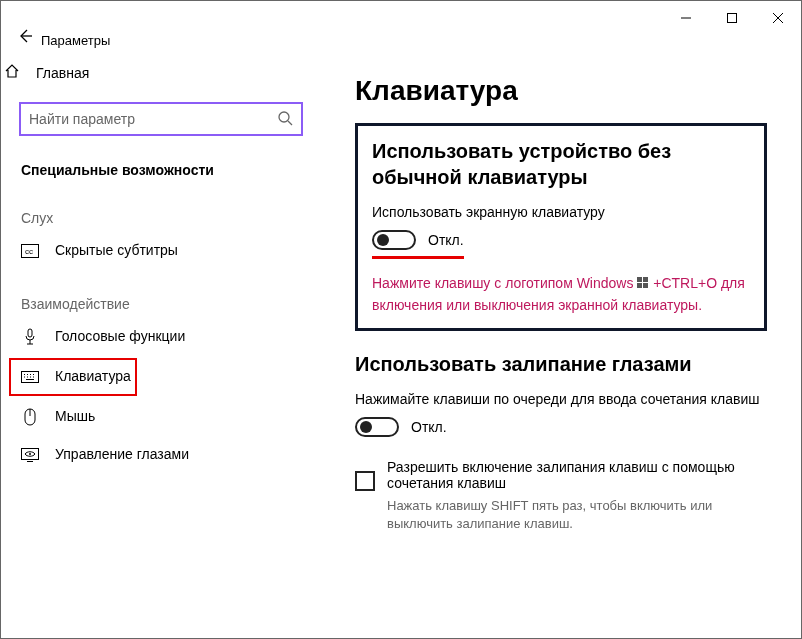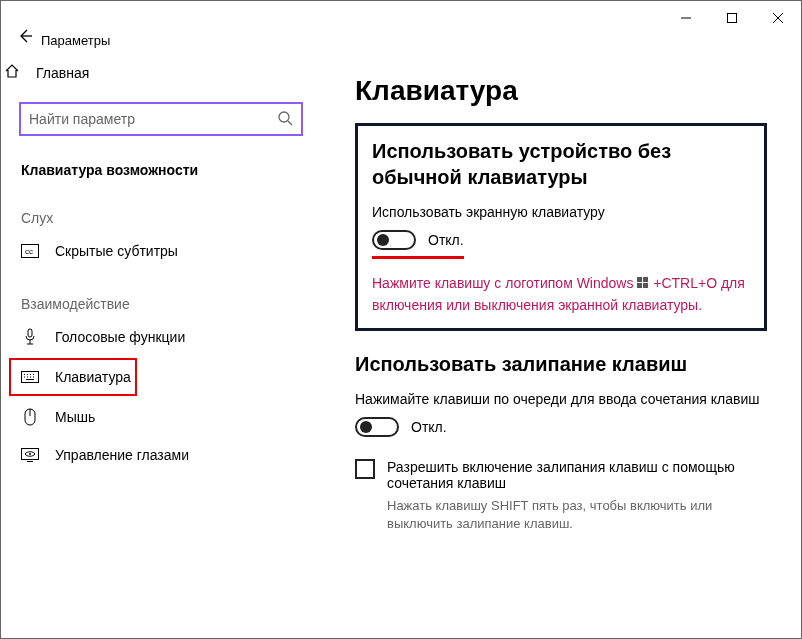--- a/index.html
+++ b/index.html
@@ -12,36 +12,36 @@
   .win-controls { display: flex; }
   .win-btn { width: 46px; height: 34px; display: flex; align-items: center; justify-content: center; cursor: pointer; }
   .win-btn svg { display: block; }
   .body { display: flex; height: calc(100% - 34px); }
   .sidebar { width: 320px; padding: 20px 0 0 0; }
   .home-row { display: flex; align-items: center; gap: 16px; padding: 8px 3px; cursor: pointer; font-size: 14px; }
   .search-wrap { margin: 12px 18px 18px 18px; }
   .search { display: flex; align-items: center; border: 2px solid #8b5cf6; height: 34px; padding: 0 8px; font-size: 14px; color: #666; justify-content: space-between; }
   .section-header { font-weight: 600; padding: 8px 20px 6px 20px; font-size: 14px; }
   .group-label { color: #666; padding: 26px 20px 6px 20px; font-size: 14px; }
-  .nav-item { display: flex; align-items: center; gap: 16px; padding: 10px 20px; cursor: pointer; font-size: 14px; }
+  .nav-item { display: flex; gap: 16px; padding: 10px 20px; cursor: pointer; font-size: 14px; }
   .nav-item .icon { width: 18px; height: 18px; display: flex; align-items: center; justify-content: center; color:#000; }
   .highlight-red { border: 2px solid #e60000; }
   .content { flex: 1; padding: 40px 34px 10px 34px; overflow: hidden; }
   h1.page-title { font-size: 28px; font-weight: 600; margin-bottom: 16px; }
   .subtitle { font-size: 14px; color: #555; margin-bottom: 26px; line-height: 1.5; }
   .red-box { border: 3px solid #0f172a; padding: 12px 14px; margin-bottom: 20px; }
   h2.section-title { font-size: 20px; font-weight: 600; margin-bottom: 14px; line-height:1.3; }
   .setting-label { font-size: 14px; margin-bottom: 10px; }
   .toggle-row { display: flex; align-items: center; gap: 12px; margin-bottom: 14px; }
   .toggle { width: 44px; height: 20px; border: 2px solid #222; border-radius: 20px; position: relative; cursor: pointer; }
   .toggle .knob { width: 12px; height: 12px; border-radius: 50%; background: #222; position: absolute; top: 2px; left: 3px; }
   .toggle-label { font-size: 14px; }
   .muted { color: #be185d; font-size: 14px; line-height: 1.5; }
   .underline-red { border-bottom: 3px solid #e60000; display: inline-block; padding-bottom: 2px; }
-  .check-row { display: flex; align-items: flex-start; gap: 12px; margin-top: 22px; margin-bottom: 6px; }
+  .check-row { display: flex; align-items: flex-end; gap: 12px; margin-top: 22px; margin-bottom: 6px; }
   .checkbox { width: 20px; height: 20px; border: 2px solid #222; flex-shrink: 0; cursor: pointer; }
   .hint { color: #666; font-size: 13px; line-height: 1.4; margin-left: 32px; }
   .keyboard-nav-box { margin: 2px 8px; width: 128px; }
   .winlogo { display:inline-block; vertical-align:-1px; }
 </style>
 </head>
 <body>
 
 <div class="window">
   <div class="titlebar">
@@ -90,21 +90,21 @@
           <span>Найти параметр</span>
           <span>
             <svg width="16" height="16" viewBox="0 0 16 16">
                 <circle cx="7" cy="7" r="5" stroke="#666" fill="none" stroke-width="1.3"></circle>
                 <line x1="11" y1="11" x2="15" y2="15" stroke="#666" stroke-width="1.3"></line>
               </svg>
           </span>
         </div>
       </div>
 
-      <div class="section-header">Клавиатура возможности</div>
+      <div class="section-header">Специальные возможности</div>
 
       <div class="group-label">Слух</div>
 
       <div class="nav-item">
         <span class="icon">
           <svg width="18" height="14" viewBox="0 0 18 14">
               <rect x="0.5" y="0.5" width="17" height="13" stroke="#000" fill="none"></rect>
               <text x="4" y="10" font-size="8" font-family="Arial">cc</text>
             </svg>
         </span>
@@ -185,21 +185,21 @@
         <div class="muted">
           <span>Нажмите клавишу с логотипом Windows </span><span class="winlogo"><svg width="12" height="12" viewBox="0 0 12 12">
                 <rect x="0" y="0" width="5" height="5" fill="#555"></rect>
                 <rect x="6" y="0" width="5" height="5" fill="#555"></rect>
                 <rect x="0" y="6" width="5" height="5" fill="#555"></rect>
                 <rect x="6" y="6" width="5" height="5" fill="#555"></rect>
               </svg></span><span> +CTRL+O для включения или выключения экранной клавиатуры.</span>
         </div>
       </div>
 
-      <h2 class="section-title">Использовать залипание клавиш</h2>
+      <h2 class="section-title">Использовать залипание глазами</h2>
       <div class="setting-label">Нажимайте клавиши по очереди для ввода сочетания клавиш</div>
       <div class="toggle-row">
         <span class="toggle">
             <span class="knob"></span>
           </span>
         <span class="toggle-label">Откл.</span>
       </div>
 
       <div class="check-row">
         <span class="checkbox"></span>

